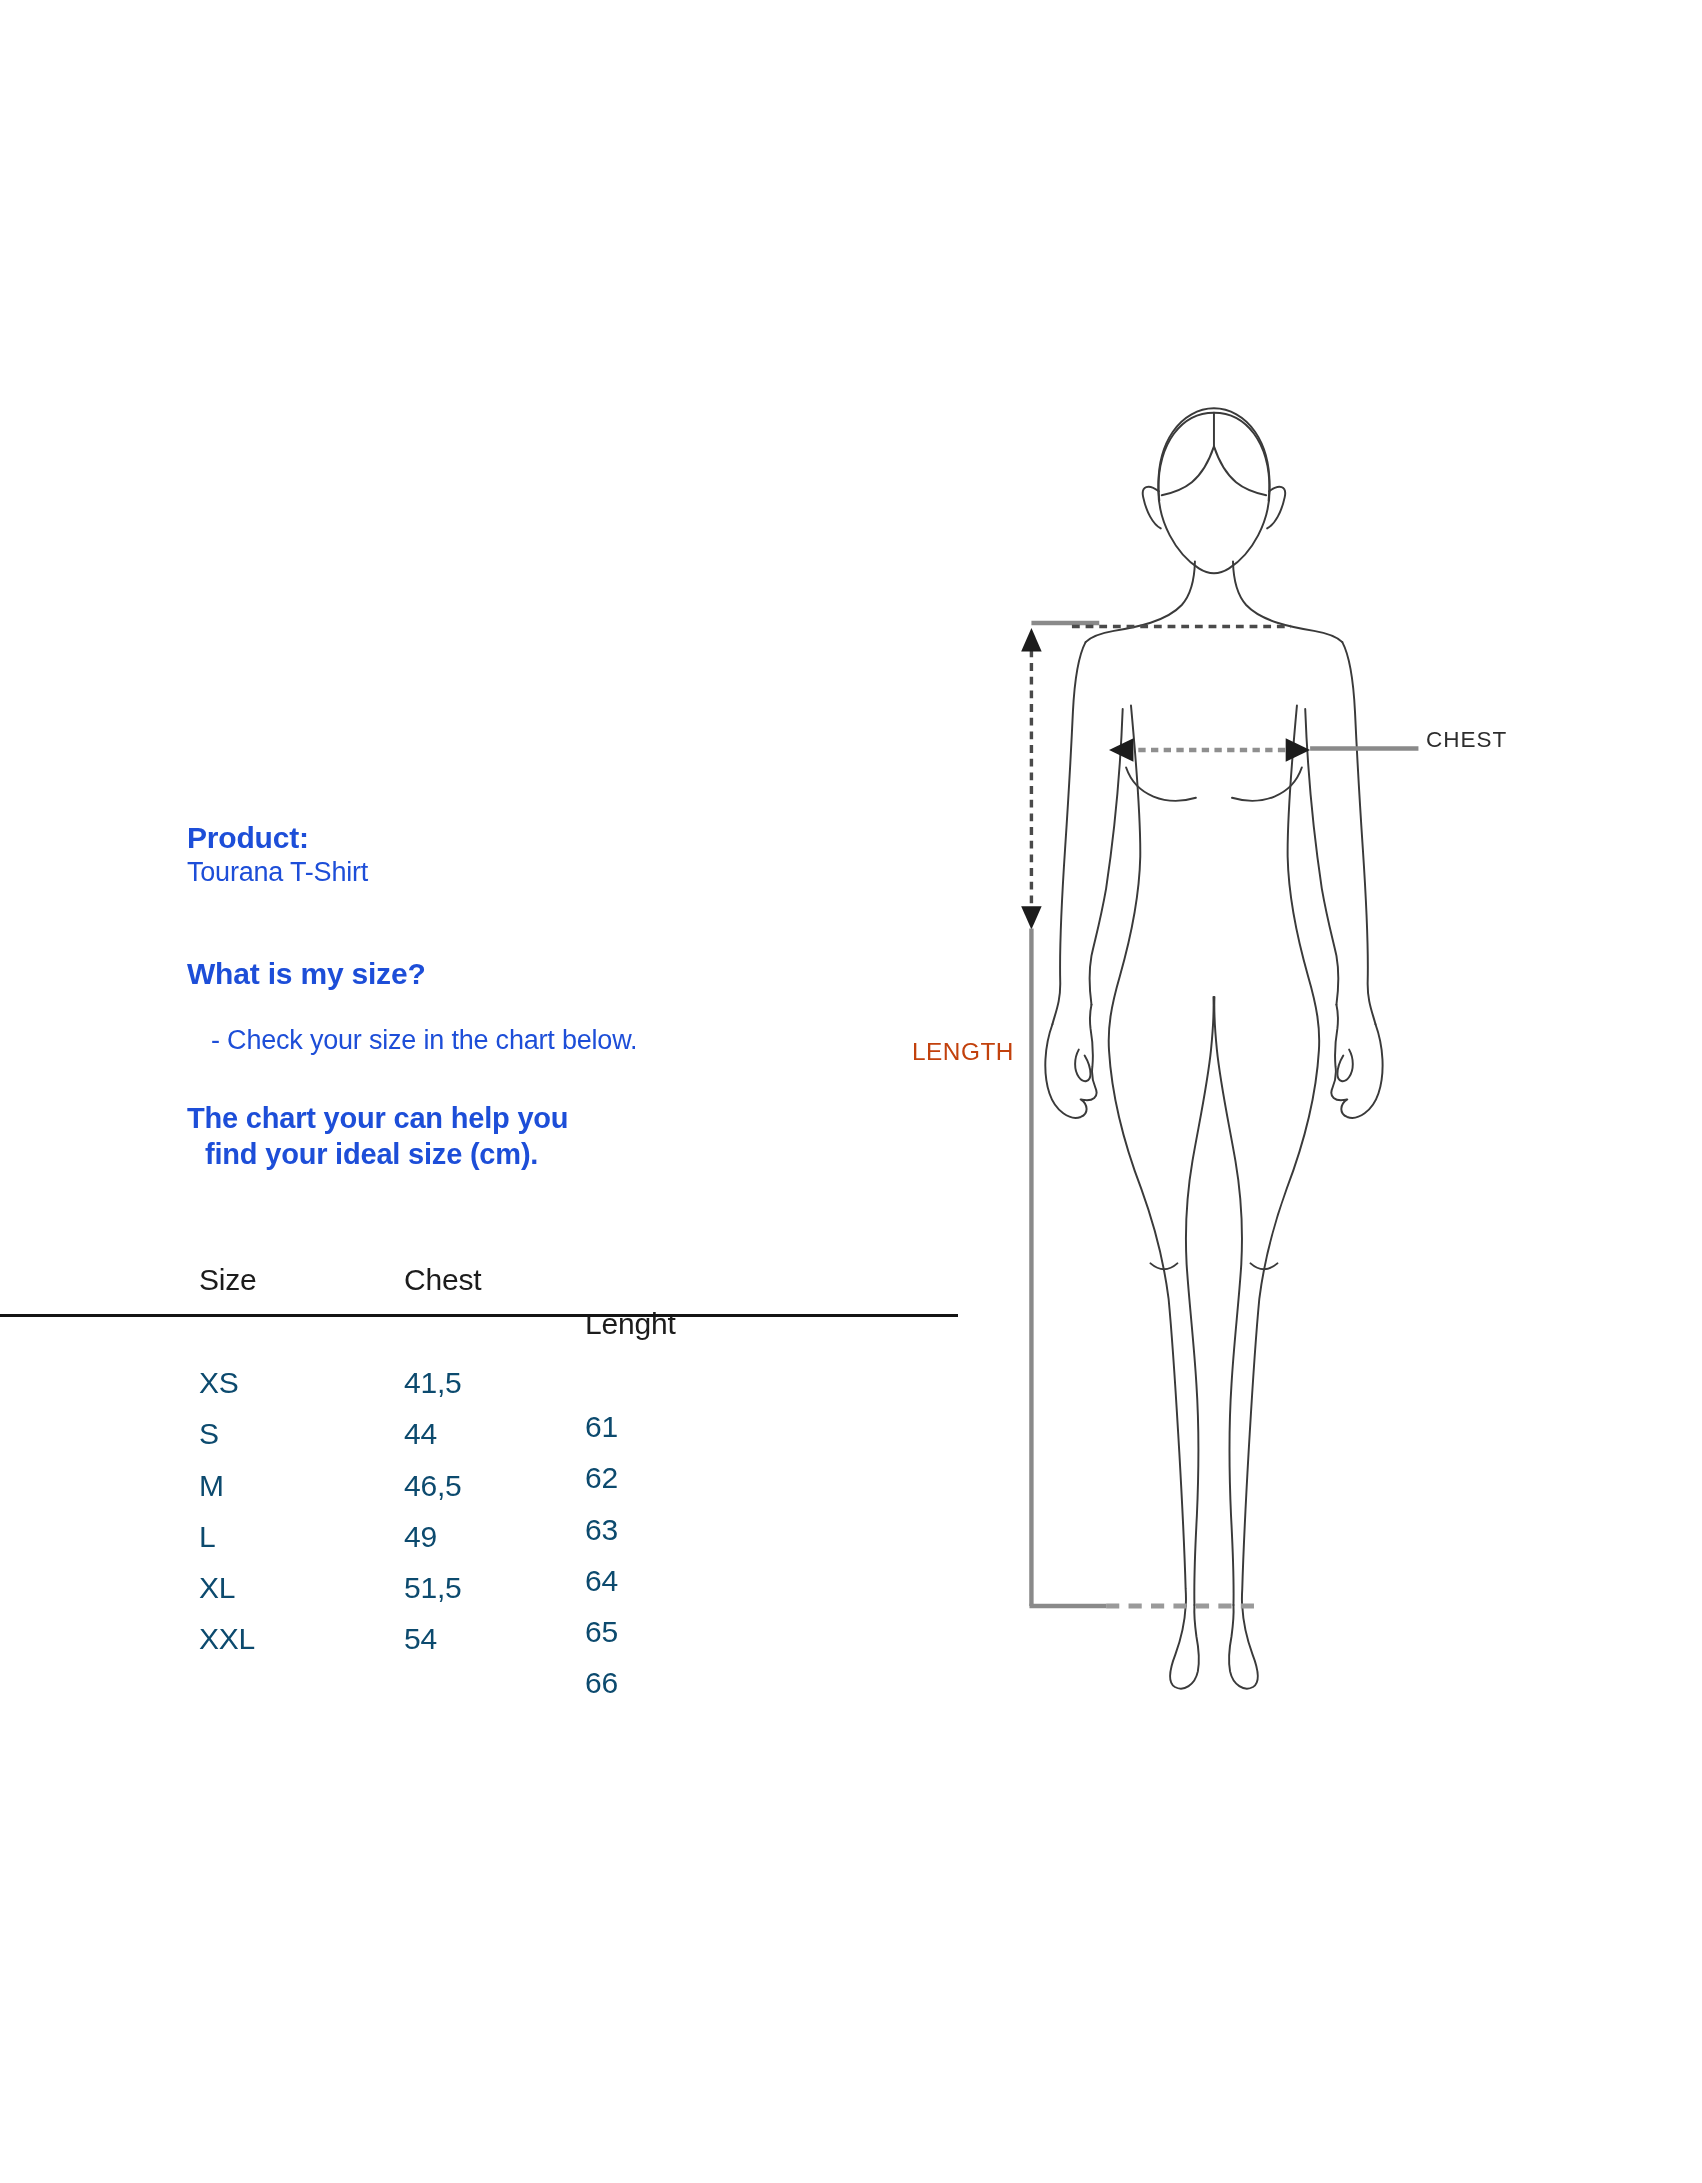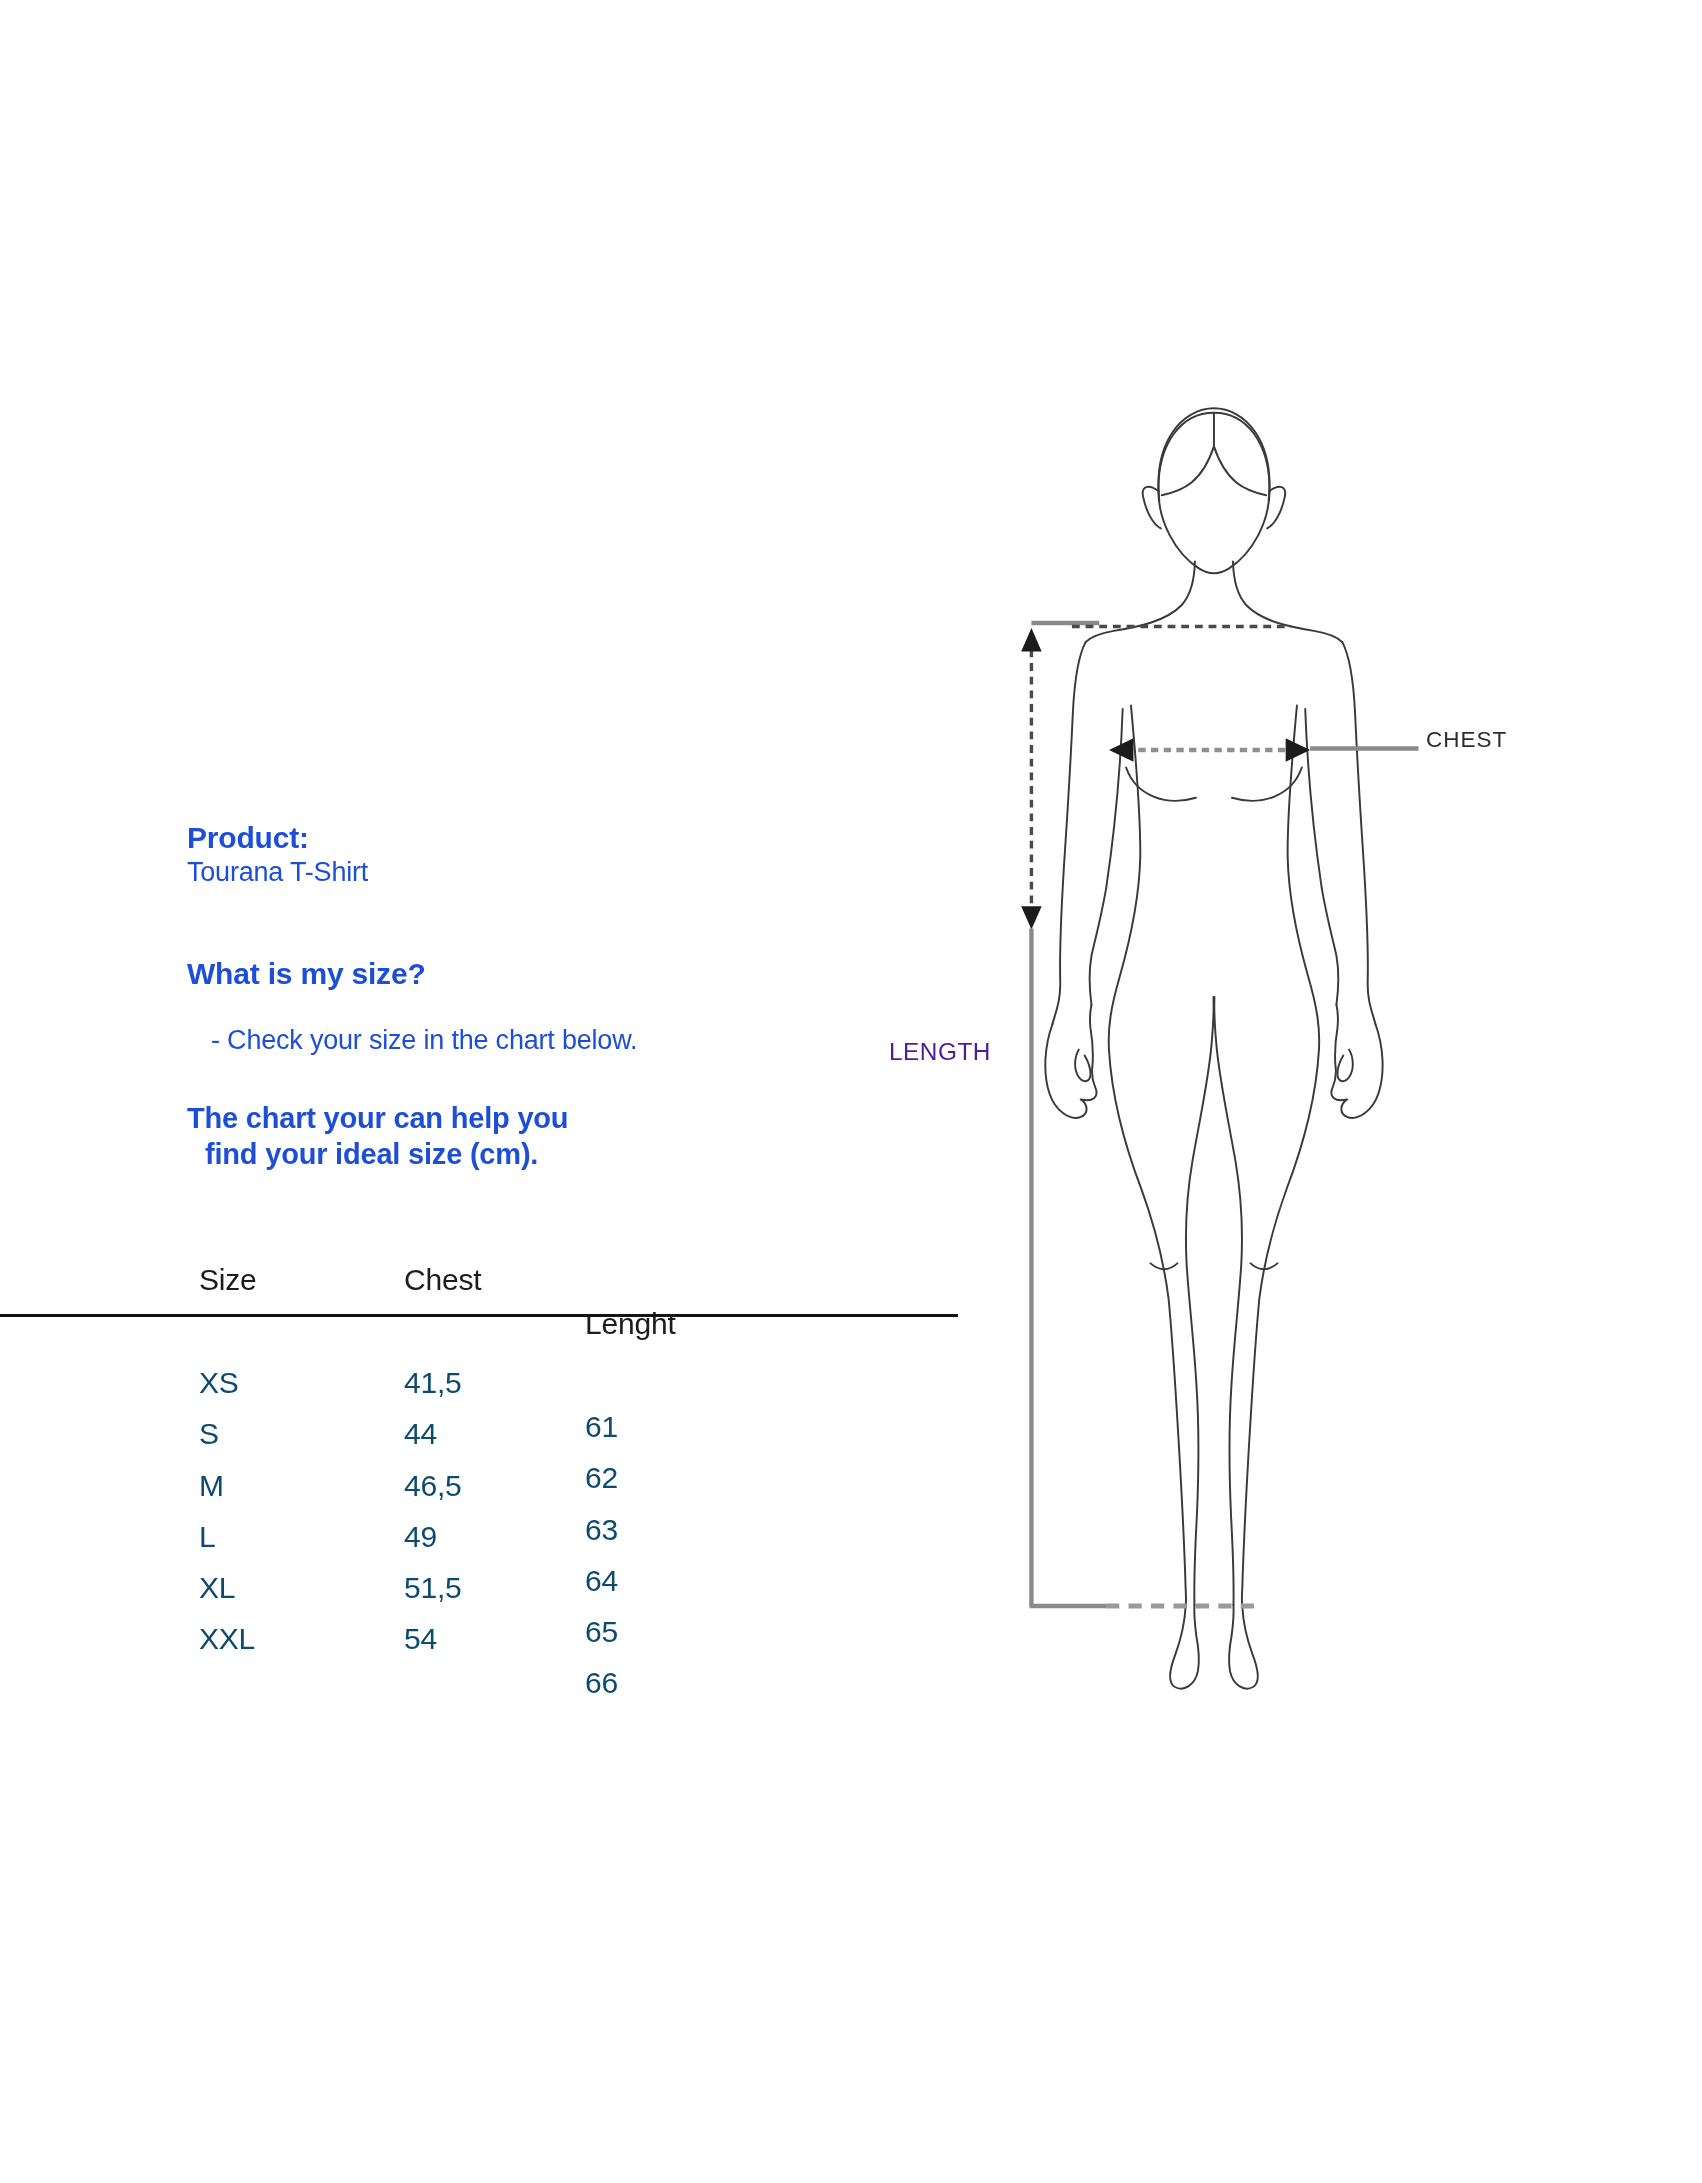--- a/index.html
+++ b/index.html
@@ -32,21 +32,21 @@
   
   .figure-svg{position:absolute;left:903px;top:381px;width:659px;height:1347px;}
   .outline{fill:none;stroke:#3a3a3a;stroke-width:4px;stroke-linecap:round;stroke-linejoin:round;}
   .m-dash-dark{fill:none;stroke:#4a4a4a;stroke-width:7px;stroke-dasharray:16 12;}
   .m-dash-gray{fill:none;stroke:#8f8f8f;stroke-width:9px;stroke-dasharray:15 11;}
   .m-dash-bottom{fill:none;stroke:#9a9a9a;stroke-width:10px;stroke-dasharray:27 19;}
   .m-solid-gray{fill:none;stroke:#8a8a8a;stroke-width:9px;}
   .m-arrow{fill:#1c1c1c;stroke:none;}
 
   .t-chest-label{left:1426px;top:729px;font-size:22.5px;letter-spacing:1px;color:#2d2d2d;font-weight:normal;}
-  .t-length-label{left:889px;top:1040px;font-size:24.4px;letter-spacing:0.5px;color:#4c1d95;font-weight:normal;}
+  .t-length-label{left:912px;top:1040px;font-size:24.4px;letter-spacing:0.5px;color:#c2410c;font-weight:normal;}
 </style>
 </head>
 <body>
 
 <div class="page">
 
   <div class="txt bold t-product-label">Product:</div>
   <div class="txt t-product-name">Tourana T-Shirt</div>
 
   <div class="txt bold t-size-q">What is my size?</div>

